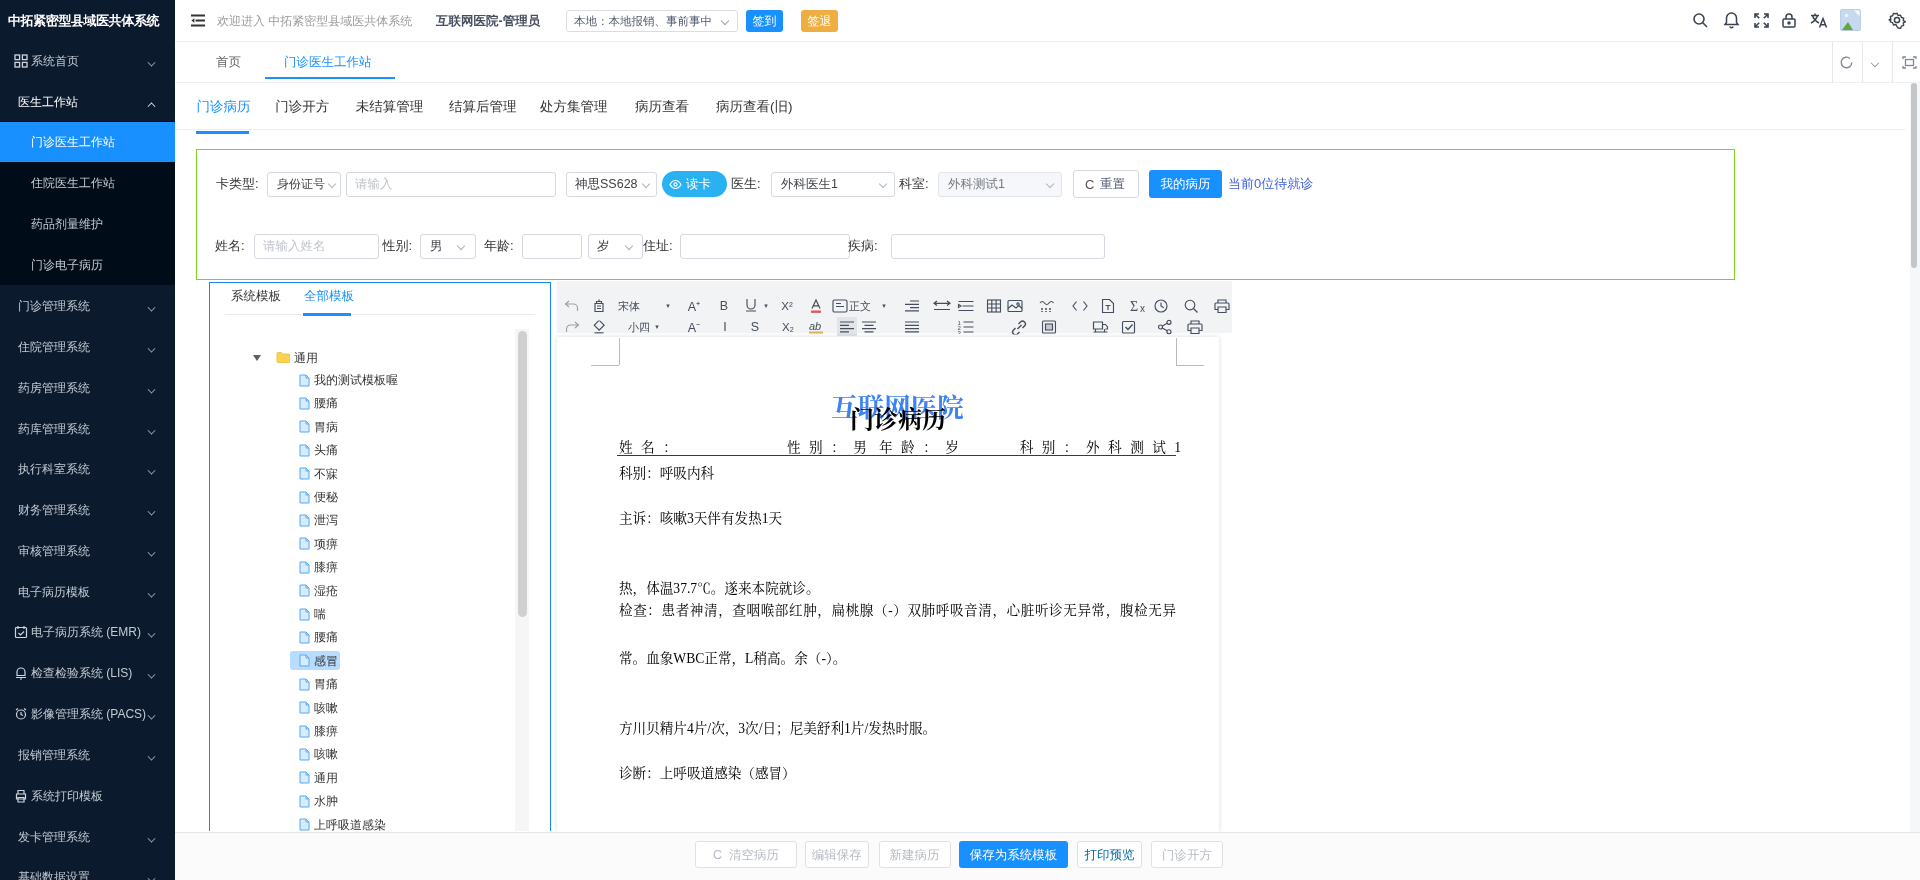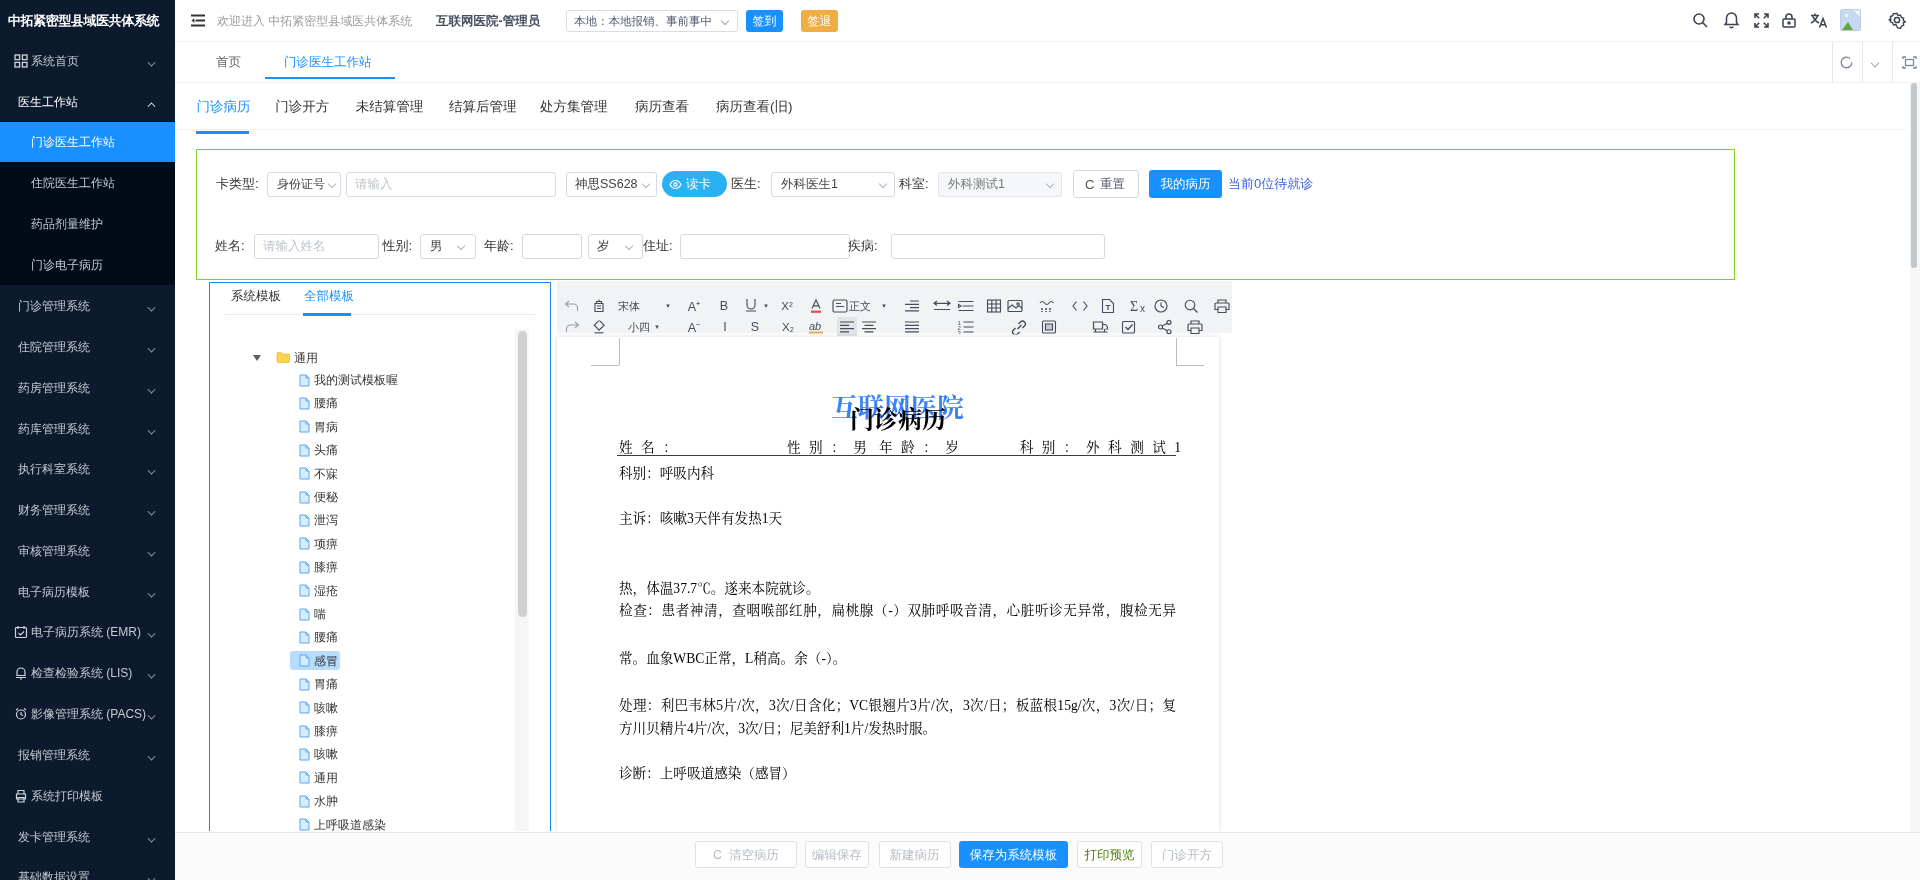--- a/index.html
+++ b/index.html
@@ -657,31 +657,30 @@
 <div class="a" style="left:617px;top:454.5px;width:559px;height:1.3px;background:#3a3a3a;"></div>
 <div class="a" style="left:619px;top:445.5px;font-size:13.6px;color:#000;font-weight:normal;letter-spacing:8.5px;font-family:'Liberation Serif','Noto Serif CJK SC',serif;white-space:nowrap;transform:translate(0,-50%);">姓名：</div>
 <div class="a" style="left:739px;top:445.5px;font-size:13.6px;color:#000;font-weight:normal;letter-spacing:8.5px;font-family:'Liberation Serif','Noto Serif CJK SC',serif;white-space:nowrap;transform:translate(0,-50%);margin-left:48px;">性别：男</div>
 <div class="a" style="left:879px;top:445.5px;font-size:13.6px;color:#000;font-weight:normal;letter-spacing:8.5px;font-family:'Liberation Serif','Noto Serif CJK SC',serif;white-space:nowrap;transform:translate(0,-50%);">年龄：岁</div>
 <div class="a" style="left:1019.7px;top:445.5px;font-size:13.6px;color:#000;font-weight:normal;letter-spacing:8.5px;font-family:'Liberation Serif','Noto Serif CJK SC',serif;white-space:nowrap;transform:translate(0,-50%);">科别：外科测试1</div>
 <div class="a" style="left:619px;top:472px;font-size:13.6px;color:#000;font-weight:normal;letter-spacing:0;font-family:'Liberation Serif','Noto Serif CJK SC',serif;white-space:nowrap;transform:translate(0,-50%);">科别：呼吸内科</div>
 <div class="a" style="left:619px;top:516.5px;font-size:13.6px;color:#000;font-weight:normal;letter-spacing:0;font-family:'Liberation Serif','Noto Serif CJK SC',serif;white-space:nowrap;transform:translate(0,-50%);">主诉：咳嗽3天伴有发热1天</div>
 <div class="a" style="left:619px;top:586.5px;font-size:13.6px;color:#000;font-weight:normal;letter-spacing:0;font-family:'Liberation Serif','Noto Serif CJK SC',serif;white-space:nowrap;transform:translate(0,-50%);">热，体温37.7℃。遂来本院就诊。</div>
 <div class="a" style="left:619px;top:609px;width:557px;transform:translate(0,-50%);font-size:13.6px;color:#000;font-family:'Liberation Serif','Noto Serif CJK SC',serif;white-space:nowrap;text-align:justify;text-align-last:justify;overflow:hidden;">检查：患者神清，查咽喉部红肿，扁桃腺（-）双肺呼吸音清，心脏听诊无异常，腹检无异</div>
 <div class="a" style="left:619px;top:656.5px;font-size:13.6px;color:#000;font-weight:normal;letter-spacing:0;font-family:'Liberation Serif','Noto Serif CJK SC',serif;white-space:nowrap;transform:translate(0,-50%);">常。血象WBC正常，L稍高。余（-）。</div>
-<div class="a" style="left:619px;top:703.6px;width:557px;transform:translate(0,-50%);font-size:13.6px;color:#000;font-family:'Liberation Serif','Noto Serif CJK SC',serif;white-space:nowrap;text-align:justify;text-align-last:justify;overflow:hidden;">处理：利巴韦林5片/次，3次/日含化；VC银翘片3片/次，3次/日；板蓝根15g/次，3次/日；复</div>
 <div class="a" style="left:619px;top:726.5px;font-size:13.6px;color:#000;font-weight:normal;letter-spacing:0;font-family:'Liberation Serif','Noto Serif CJK SC',serif;white-space:nowrap;transform:translate(0,-50%);">方川贝精片4片/次，3次/日；尼美舒利1片/发热时服。</div>
 <div class="a" style="left:619px;top:772.4px;font-size:13.6px;color:#000;font-weight:normal;letter-spacing:0;font-family:'Liberation Serif','Noto Serif CJK SC',serif;white-space:nowrap;transform:translate(0,-50%);">诊断：上呼吸道感染（感冒）</div>
 <div class="a" style="left:1910px;top:83px;width:10px;height:797px;background:#f6f7f8;"></div>
 <div class="a" style="left:1910.5px;top:83px;width:6px;height:185px;background:#c3c7ca;border-radius:3px;"></div>
 <div class="a" style="left:175px;top:831.5px;width:1745px;height:1.2px;background:#e2e5e9;"></div>
 <div class="a" style="left:175px;top:833px;width:1745px;height:47px;background:#fbfbfb;"></div>
 <div class="a" style="left:695px;top:841px;width:102px;height:27px;background:#fff;border:1px solid #dfe1e5;border-radius:3px;"></div>
 <div class="a" style="left:746.0px;top:854.5px;font-size:12.5px;color:#b6bcc4;font-weight:normal;letter-spacing:0;white-space:nowrap;transform:translate(-50%,-50%);">C&nbsp;&nbsp;清空病历</div>
 <div class="a" style="left:804.5px;top:841px;width:64.5px;height:27px;background:#fff;border:1px solid #dfe1e5;border-radius:3px;"></div>
 <div class="a" style="left:836.75px;top:854.5px;font-size:12.5px;color:#b6bcc4;font-weight:normal;letter-spacing:0;white-space:nowrap;transform:translate(-50%,-50%);">编辑保存</div>
 <div class="a" style="left:878.5px;top:841px;width:72px;height:27px;background:#fff;border:1px solid #dfe1e5;border-radius:3px;"></div>
 <div class="a" style="left:914.5px;top:854.5px;font-size:12.5px;color:#b6bcc4;font-weight:normal;letter-spacing:0;white-space:nowrap;transform:translate(-50%,-50%);">新建病历</div>
 <div class="a" style="left:959px;top:841px;width:109px;height:27px;background:#1890ff;border-radius:3px;"></div>
 <div class="a" style="left:1013.5px;top:854.5px;font-size:12.5px;color:#fff;font-weight:normal;letter-spacing:0;white-space:nowrap;transform:translate(-50%,-50%);">保存为系统模板</div>
 <div class="a" style="left:1077px;top:841px;width:65px;height:27px;background:#fff;border:1px solid #dfe1e5;border-radius:3px;"></div>
-<div class="a" style="left:1109.5px;top:854.5px;font-size:12.5px;color:#4d7c0f;font-weight:normal;letter-spacing:0;white-space:nowrap;transform:translate(-50%,-50%);">打印预览</div>
+<div class="a" style="left:1109.5px;top:854.5px;font-size:12.5px;color:#0369a1;font-weight:normal;letter-spacing:0;white-space:nowrap;transform:translate(-50%,-50%);">打印预览</div>
 <div class="a" style="left:1151px;top:841px;width:72px;height:27px;background:#fff;border:1px solid #dfe1e5;border-radius:3px;"></div>
 <div class="a" style="left:1187.0px;top:854.5px;font-size:12.5px;color:#b6bcc4;font-weight:normal;letter-spacing:0;white-space:nowrap;transform:translate(-50%,-50%);">门诊开方</div>
 </div>
 </body></html>

